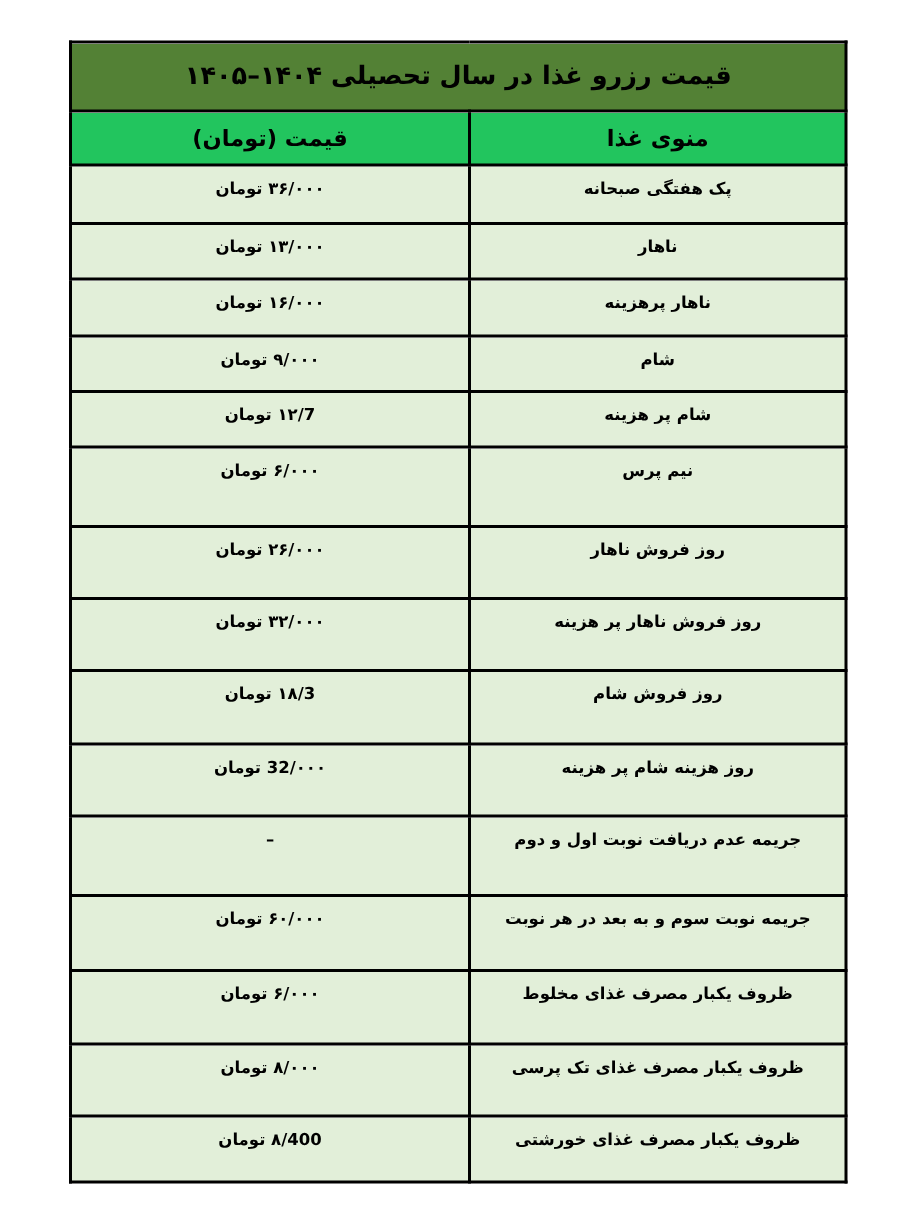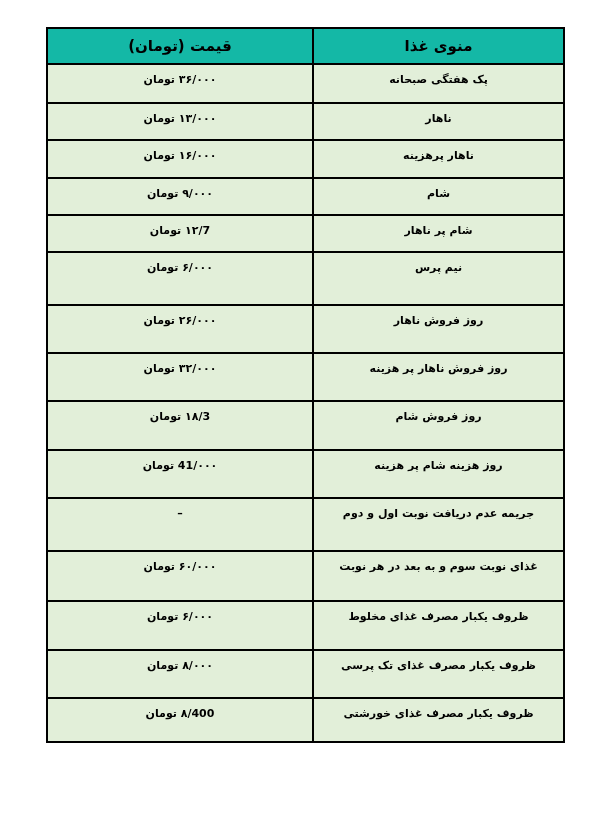--- a/index.html
+++ b/index.html
@@ -33,21 +33,21 @@
     padding: 0;
   }
   tr.title-row td {
     background: #538135;
     height: 44px;
     font-size: 17px;
     vertical-align: middle;
     letter-spacing: 0.2px;
   }
   tr.header-row th {
-    background: #14b8a6;
+    background: #22c55e;
     height: 34px;
     font-size: 15px;
     vertical-align: middle;
   }
   tr.body-row td {
     background: #e2efd9;
     font-size: 11px;
     vertical-align: top;
     padding-top: 8px;
     line-height: 1.35;
@@ -60,20 +60,23 @@
 </head>
 <body>
 
 <div class="page">
   <table class="price-table" dir="rtl">
     <colgroup>
       <col class="col-menu">
       <col class="col-price">
     </colgroup>
     <tbody>
+      <tr class="title-row">
+        <td colspan="2">قیمت رزرو غذا در سال تحصیلی ۱۴۰۴–۱۴۰۵</td>
+      </tr>
       <tr class="header-row">
         <th>منوی غذا</th>
         <th>قیمت (تومان)</th>
       </tr>
 
       <tr class="body-row h39">
         <td>پک هفتگی صبحانه</td>
         <td>۳۶/۰۰۰ تومان</td>
       </tr>
       <tr class="body-row h37">
@@ -82,49 +85,49 @@
       </tr>
       <tr class="body-row h38">
         <td>ناهار پرهزینه</td>
         <td>۱۶/۰۰۰ تومان</td>
       </tr>
       <tr class="body-row h37">
         <td>شام</td>
         <td>۹/۰۰۰ تومان</td>
       </tr>
       <tr class="body-row h37">
-        <td>شام پر ناهار</td>
+        <td>شام پر هزینه</td>
         <td>۱۲/7 تومان</td>
       </tr>
       <tr class="body-row h53">
         <td>نیم پرس</td>
         <td>۶/۰۰۰ تومان</td>
       </tr>
       <tr class="body-row h48">
         <td>روز فروش ناهار</td>
         <td>۲۶/۰۰۰ تومان</td>
       </tr>
       <tr class="body-row h48">
         <td>روز فروش ناهار پر هزینه</td>
         <td>۳۲/۰۰۰ تومان</td>
       </tr>
       <tr class="body-row h49">
         <td>روز فروش  شام</td>
         <td>۱۸/3 تومان</td>
       </tr>
       <tr class="body-row h48">
         <td>روز هزینه شام  پر هزینه</td>
-        <td>41/۰۰۰ تومان</td>
+        <td>32/۰۰۰ تومان</td>
       </tr>
       <tr class="body-row h53">
         <td>جریمه عدم دریافت نوبت اول و دوم</td>
         <td>–</td>
       </tr>
       <tr class="body-row h50">
-        <td>غذای نوبت سوم و به بعد در هر نوبت</td>
+        <td>جریمه نوبت سوم و به بعد در هر نوبت</td>
         <td>۶۰/۰۰۰ تومان</td>
       </tr>
       <tr class="body-row h49">
         <td>ظروف یکبار مصرف غذای مخلوط</td>
         <td>۶/۰۰۰ تومان</td>
       </tr>
       <tr class="body-row h48">
         <td>ظروف یکبار مصرف غذای تک پرسی</td>
         <td>۸/۰۰۰ تومان</td>
       </tr>

